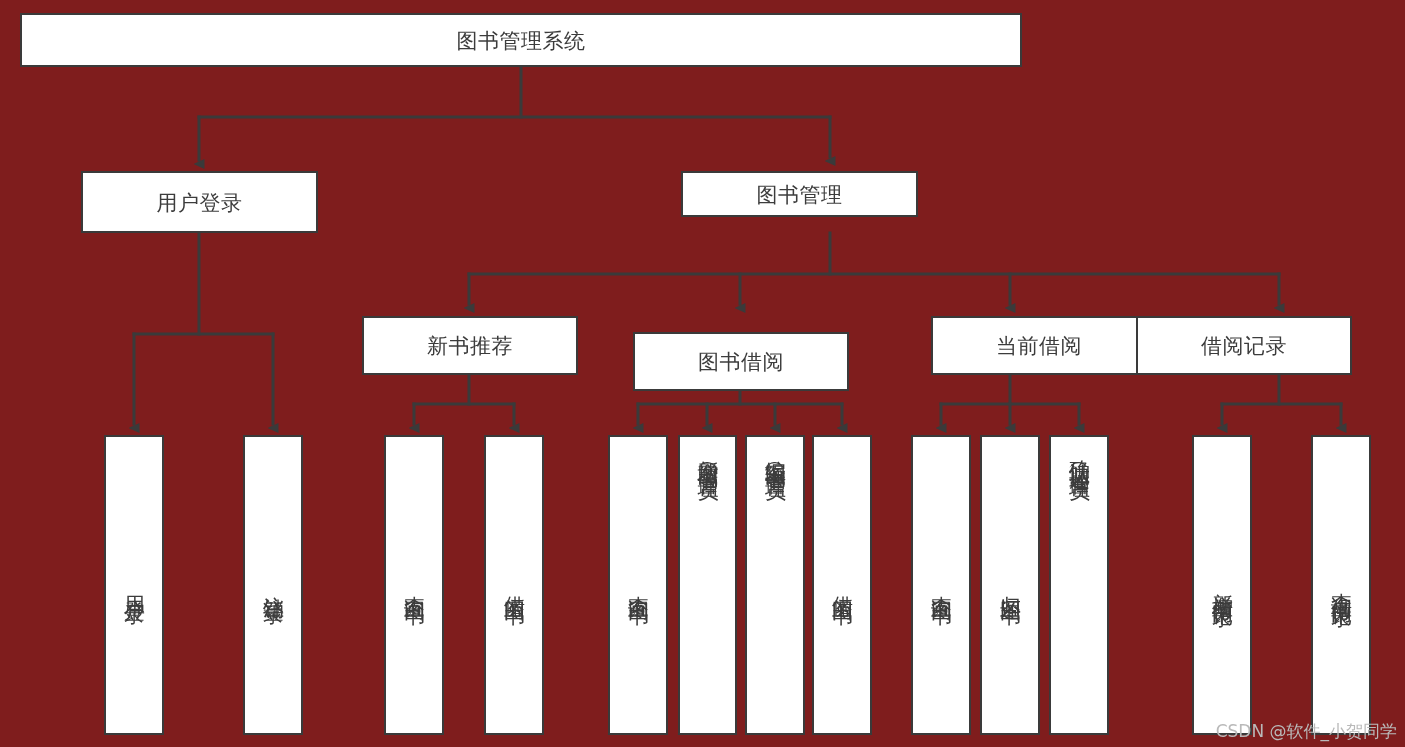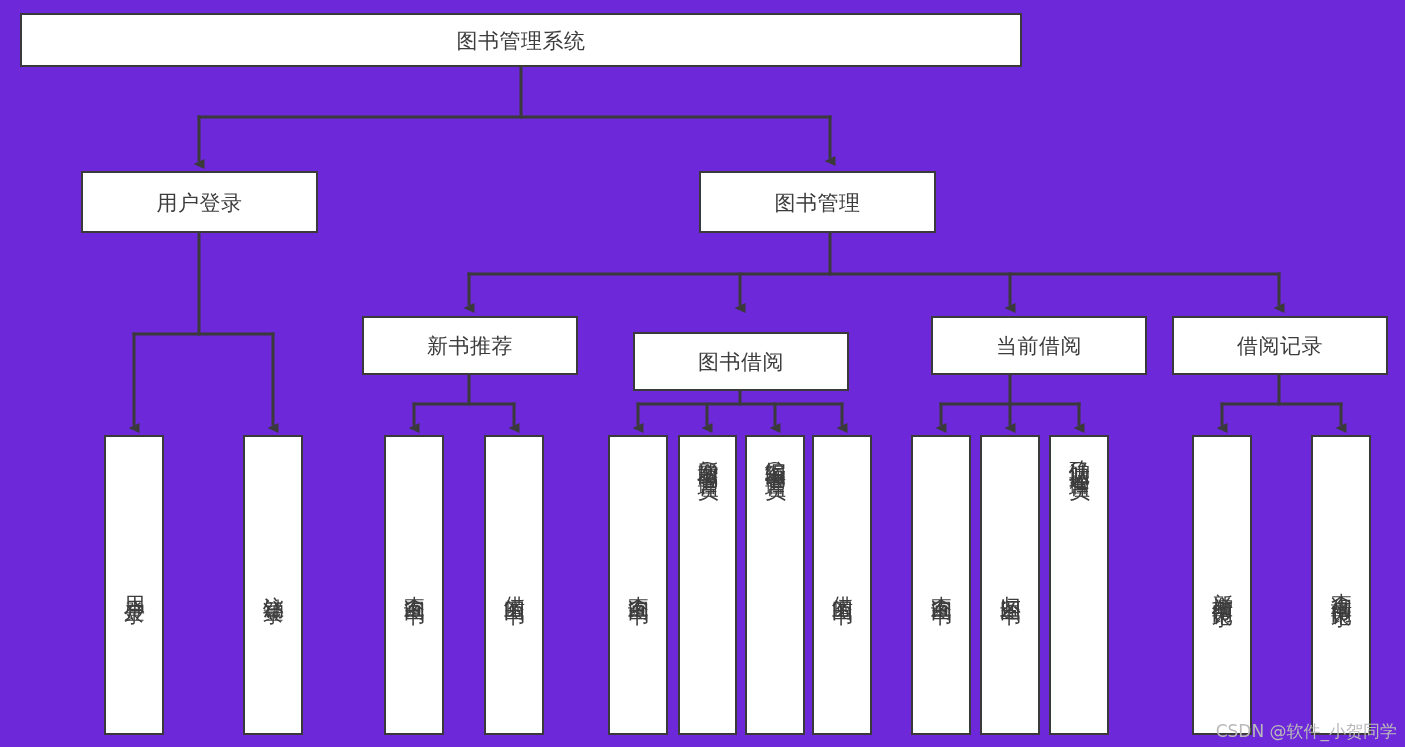--- a/index.html
+++ b/index.html
@@ -7,21 +7,21 @@
     padding: 0;
     background: #ffffff;
   }
   body {
     font-family: "Liberation Sans", "DejaVu Sans", sans-serif;
   }
   #canvas {
     position: relative;
     width: 1405px;
     height: 747px;
-    background: #6d28d9;
+    background: #7f1d1d;
     overflow: hidden;
   }
   svg.edges {
     position: absolute;
     left: 0;
     top: 0;
     width: 1405px;
     height: 747px;
   }
   .node {
@@ -127,37 +127,37 @@
   </svg>
 
   <div class="node horizontal" style="left:20px; top:13px; width:1002px; height:54px;">
     <span class="label">图书管理系统</span>
   </div>
 
   <div class="node horizontal" style="left:81px; top:171px; width:237px; height:62px;">
     <span class="label">用户登录</span>
   </div>
 
-  <div class="node horizontal" style="left:699px; top:171px; width:237px; height:62px;text-align:center;">
+  <div class="node horizontal" style="left:681px; top:171px; width:237px; height:46px;text-align:center;">
     <span class="label">图书管理</span>
   </div>
 
   <div class="node horizontal" style="left:362px; top:316px; width:216px; height:59px;">
     <span class="label">新书推荐</span>
   </div>
 
   <div class="node horizontal" style="left:633px; top:332px; width:216px; height:59px;">
     <span class="label">图书借阅</span>
   </div>
 
   <div class="node horizontal" style="left:902px; top:316px; width:216px; height:59px;margin-left:29px;">
     <span class="label">当前借阅</span>
   </div>
 
-  <div class="node horizontal" style="left:1172px; top:316px; width:216px; height:59px;">
+  <div class="node horizontal" style="left:1136px; top:316px; width:216px; height:59px;">
     <span class="label">借阅记录</span>
   </div>
 
   <div class="node vertical centered" style="left:104px; top:435px; width:60px; height:300px;">
     <span class="label">用户登录</span>
   </div>
 
   <div class="node vertical centered" style="left:243px; top:435px; width:60px; height:300px;">
     <span class="label">注销登录</span>
   </div>

